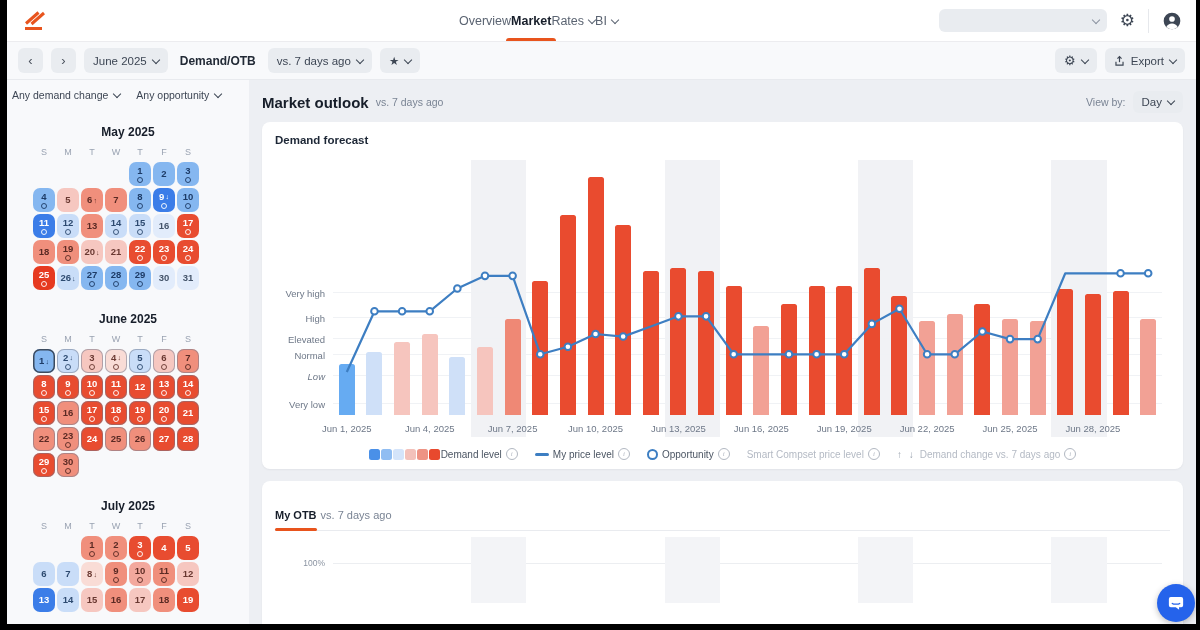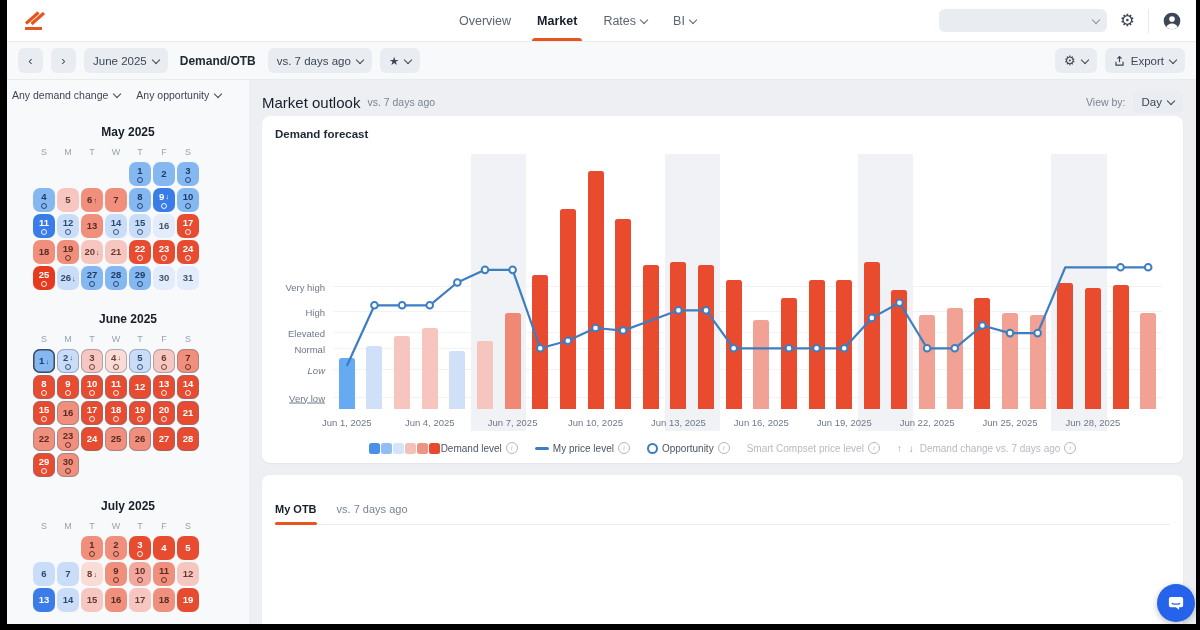--- a/index.html
+++ b/index.html
@@ -3,21 +3,21 @@
 <meta charset="utf-8">
 <style>
   html,body{margin:0;padding:0;width:1200px;height:630px;overflow:hidden;background:#000;
     font-family:"Liberation Sans",sans-serif;-webkit-font-smoothing:antialiased;}
   .frame{position:absolute;left:7px;top:0;right:4px;bottom:6px;background:#fff;overflow:hidden;
     display:flex;flex-direction:column;}
   
   .topnav{height:41px;flex:0 0 41px;background:#fff;border-bottom:1px solid #ececef;
     display:flex;align-items:center;padding:0 14px;position:relative;z-index:5;}
   .logo{width:30px;height:26px;display:flex;align-items:center;cursor:pointer;}
-  .nav-center{position:absolute;left:452px;top:0;bottom:0;display:flex;align-items:stretch;gap:26px;}
+  .nav-center{position:absolute;left:452px;top:0;bottom:0;display:flex;align-items:stretch;}
   .nav-item{display:flex;align-items:center;gap:5px;font-size:12.5px;color:#5b6472;cursor:pointer;position:relative;}
   .nav-item.active{color:#171e2a;font-weight:700;}
   .nav-item.active::after{content:"";position:absolute;left:-5px;right:-5px;bottom:0;height:3px;
     background:#e8541d;border-radius:3px 3px 0 0;}
   .nav-right{margin-left:auto;display:flex;align-items:center;gap:13px;}
   .property-select{width:152px;height:23px;background:#e9ecf0;border-radius:6px;display:flex;
     align-items:center;justify-content:flex-end;padding:0 8px;color:#8b93a0;cursor:pointer;}
   .icon-btn{color:#3d4654;font-size:17px;line-height:1;cursor:pointer;display:flex;align-items:center;}
   .vdiv{width:1px;height:24px;background:#e6e8ec;}
   .chev{width:5px;height:5px;border-right:1.5px solid currentColor;border-bottom:1.5px solid currentColor;
@@ -49,25 +49,25 @@
   .bordered{box-shadow:inset 0 0 0 1px rgba(110,120,140,.5);}
   .sel{box-shadow:inset 0 0 0 1.5px #3b4a5e;}
   .cB{background:#3b7de8;color:#fff}.cb{background:#85b7f0;color:#1d3b66}
   .clb{background:#c9ddf8;color:#2d4a70}.cxb{background:#e2ecfb;color:#44546a}
   .cxp{background:#f9dcd6;color:#6b3a33}.cpp{background:#f6c7c0;color:#693831}
   .cmp{background:#f3a89d;color:#5f2d26}.cs{background:#f08f7c;color:#5a2a24}
   .cr{background:#e84c30;color:#fff}.cR{background:#e63a20;color:#fff}
   
   .main{flex:1;background:#edeff3;padding:11px 13px 0;min-width:0;}
   .main-header{display:flex;align-items:center;}
-  .page-title{font-size:15px;font-weight:400;color:#171e2a;}
+  .page-title{font-size:15px;font-weight:700;color:#171e2a;}
   .page-sub{font-size:10.5px;color:#7a8494;margin-left:7px;}
   .viewby{margin-left:auto;display:flex;align-items:center;gap:7px;font-size:10.5px;color:#7a8494;}
   .card{background:#fff;border-radius:8px;box-shadow:0 1px 2px rgba(16,24,40,.05);}
-  .demand-card{margin-top:3px;padding:12px 13px 9px;}
+  .demand-card{margin-top:9px;padding:12px 13px 9px;}
   .card-title{font-size:11.5px;font-weight:700;color:#1d2736;}
   .plot{position:relative;height:253px;margin:16px 8px 0 58px;}
   .band{position:absolute;top:-2px;height:calc(100% + 24px);background:#edeff3;opacity:.8;z-index:0;}
   .gridline{position:absolute;left:0;right:0;height:1px;background:#f0f2f5;z-index:1;}
   .ylab{position:absolute;right:calc(100% + 8px);transform:translateY(-50%);font-size:9.5px;
     color:#6e7888;white-space:nowrap;z-index:1;}
   .bar{position:absolute;bottom:0;width:16px;border-radius:2.5px 2.5px 0 0;z-index:2;}
   .linesvg{position:absolute;left:0;top:0;z-index:3;overflow:visible;}
   .xlabels{position:relative;height:13px;margin:8px 8px 0 58px;}
   .xlab{position:absolute;transform:translateX(-50%);font-size:9.5px;color:#6e7888;white-space:nowrap;}
@@ -81,21 +81,21 @@
   .muted{color:#b4bac4;}
   .info{width:10px;height:10px;border:1px solid #b2b8c2;border-radius:50%;color:#b2b8c2;font-size:7px;
     display:inline-flex;align-items:center;justify-content:center;font-style:italic;cursor:pointer;
     font-family:"Liberation Serif",serif;flex:0 0 10px;}
   .lg-arrows{color:#9aa3af;font-size:10px;letter-spacing:2px;}
   
   .occupancy-card{margin-top:12px;padding:11px 13px;height:140px;}
   .occ-head{display:flex;align-items:center;}
   .occ-icons{margin-left:auto;display:flex;align-items:center;gap:10px;color:#8a93a1;}
   .occ-ast{font-size:13px;line-height:1;cursor:pointer;}
-  .tabs{display:flex;gap:20px;margin-top:17px;border-bottom:1px solid #e9ebef;font-size:11px;}
+  .tabs{display:flex;gap:4px;margin-top:17px;border-bottom:1px solid #e9ebef;font-size:11px;}
   .tab{padding-bottom:9px;color:#7a8494;cursor:pointer;position:relative;}
   .tab.active{color:#171e2a;font-weight:700;}
   .tab.active::after{content:"";position:absolute;left:0;right:0;bottom:-1px;height:3px;
     background:#e8541d;border-radius:3px;}
   .occ-plot{position:relative;height:46px;margin:6px 8px 0 58px;}
   .occ-grid{position:absolute;left:0;right:0;top:26px;height:1px;background:#eceef1;}
   .occ-ylab{position:absolute;right:calc(100% + 8px);top:26px;transform:translateY(-50%);
     font-size:8.5px;color:#8a93a1;}
   .occ-band{position:absolute;top:0;bottom:-20px;background:#f3f4f7;}
   
@@ -727,21 +727,21 @@
             <span class="ylab" style="bottom: 48.4%; transform: translateY(50%);">Very high</span>
             <div class="gridline" style="bottom: 38.2%;"></div>
             <span class="ylab" style="bottom: 38.2%; transform: translateY(50%);">High</span>
             <div class="gridline" style="bottom: 30.2%;"></div>
             <span class="ylab" style="bottom: 30.2%; transform: translateY(50%);">Elevated</span>
             <div class="gridline" style="bottom: 23.7%;"></div>
             <span class="ylab" style="bottom: 23.7%; transform: translateY(50%);">Normal</span>
             <div class="gridline" style="bottom: 15.4%;"></div>
             <span class="ylab" style="bottom: 15.4%; transform: translateY(50%); font-style: italic;">Low</span>
             <div class="gridline" style="bottom: 4.5%;"></div>
-            <span class="ylab" style="bottom: 4.5%; transform: translateY(50%); text-decoration: underline;">Very low</span>
+            <span class="ylab" style="bottom: 4.5%; transform: translateY(50%);">Very low</span>
             <div class="bar" style="left: calc(1.66667% - 8px); height: 20%; background: rgb(102, 171, 242);"></div>
             <div class="bar" style="left: calc(5% - 8px); height: 25%; background: rgb(207, 224, 248);"></div>
             <div class="bar" style="left: calc(8.33333% - 8px); height: 29%; background: rgb(246, 197, 190);"></div>
             <div class="bar" style="left: calc(11.6667% - 8px); height: 32%; background: rgb(246, 197, 190);"></div>
             <div class="bar" style="left: calc(15% - 8px); height: 23%; background: rgb(207, 224, 248);"></div>
             <div class="bar" style="left: calc(18.3333% - 8px); height: 27%; background: rgb(246, 197, 190);"></div>
             <div class="bar" style="left: calc(21.6667% - 8px); height: 38%; background: rgb(239, 136, 117);"></div>
             <div class="bar" style="left: calc(25% - 8px); height: 53%; background: rgb(233, 75, 47);"></div>
             <div class="bar" style="left: calc(28.3333% - 8px); height: 79%; background: rgb(233, 75, 47);"></div>
             <div class="bar" style="left: calc(31.6667% - 8px); height: 94%; background: rgb(233, 75, 47);"></div>
@@ -841,20 +841,28 @@
 
       <section class="card occupancy-card">
         <div class="tabs">
           <div class="tab active">
             <span>My OTB</span>
           </div>
           <div class="tab">
             <span>vs. 7 days ago</span>
           </div>
         </div>
+        <div class="occ-plot" id="occ-plot">
+          <span class="occ-ylab">100%</span>
+          <div class="occ-grid"></div>
+        <div class="occ-band" style="left: 16.6667%; width: 6.66667%;"></div>
+            <div class="occ-band" style="left: 40%; width: 6.66667%;"></div>
+            <div class="occ-band" style="left: 63.3333%; width: 6.66667%;"></div>
+            <div class="occ-band" style="left: 86.6667%; width: 6.66667%;"></div>
+          </div>
       </section>
     </main>
   </div>
 </div>
 
 <div class="chat">
   <svg width="18" height="18" viewBox="0 0 24 24">
     <path d="M5 4h14a2.5 2.5 0 0 1 2.5 2.5V15a2.5 2.5 0 0 1-2.5 2.5h-3l.2 3.5-4.5-3.5H5A2.5 2.5 0 0 1 2.5 15V6.5A2.5 2.5 0 0 1 5 4z" fill="#fff"></path>
     <path d="M7 12.6c1.6 1.3 8.4 1.3 10 0" stroke="#2563eb" stroke-width="1.6" fill="none" stroke-linecap="round"></path>
   </svg>

